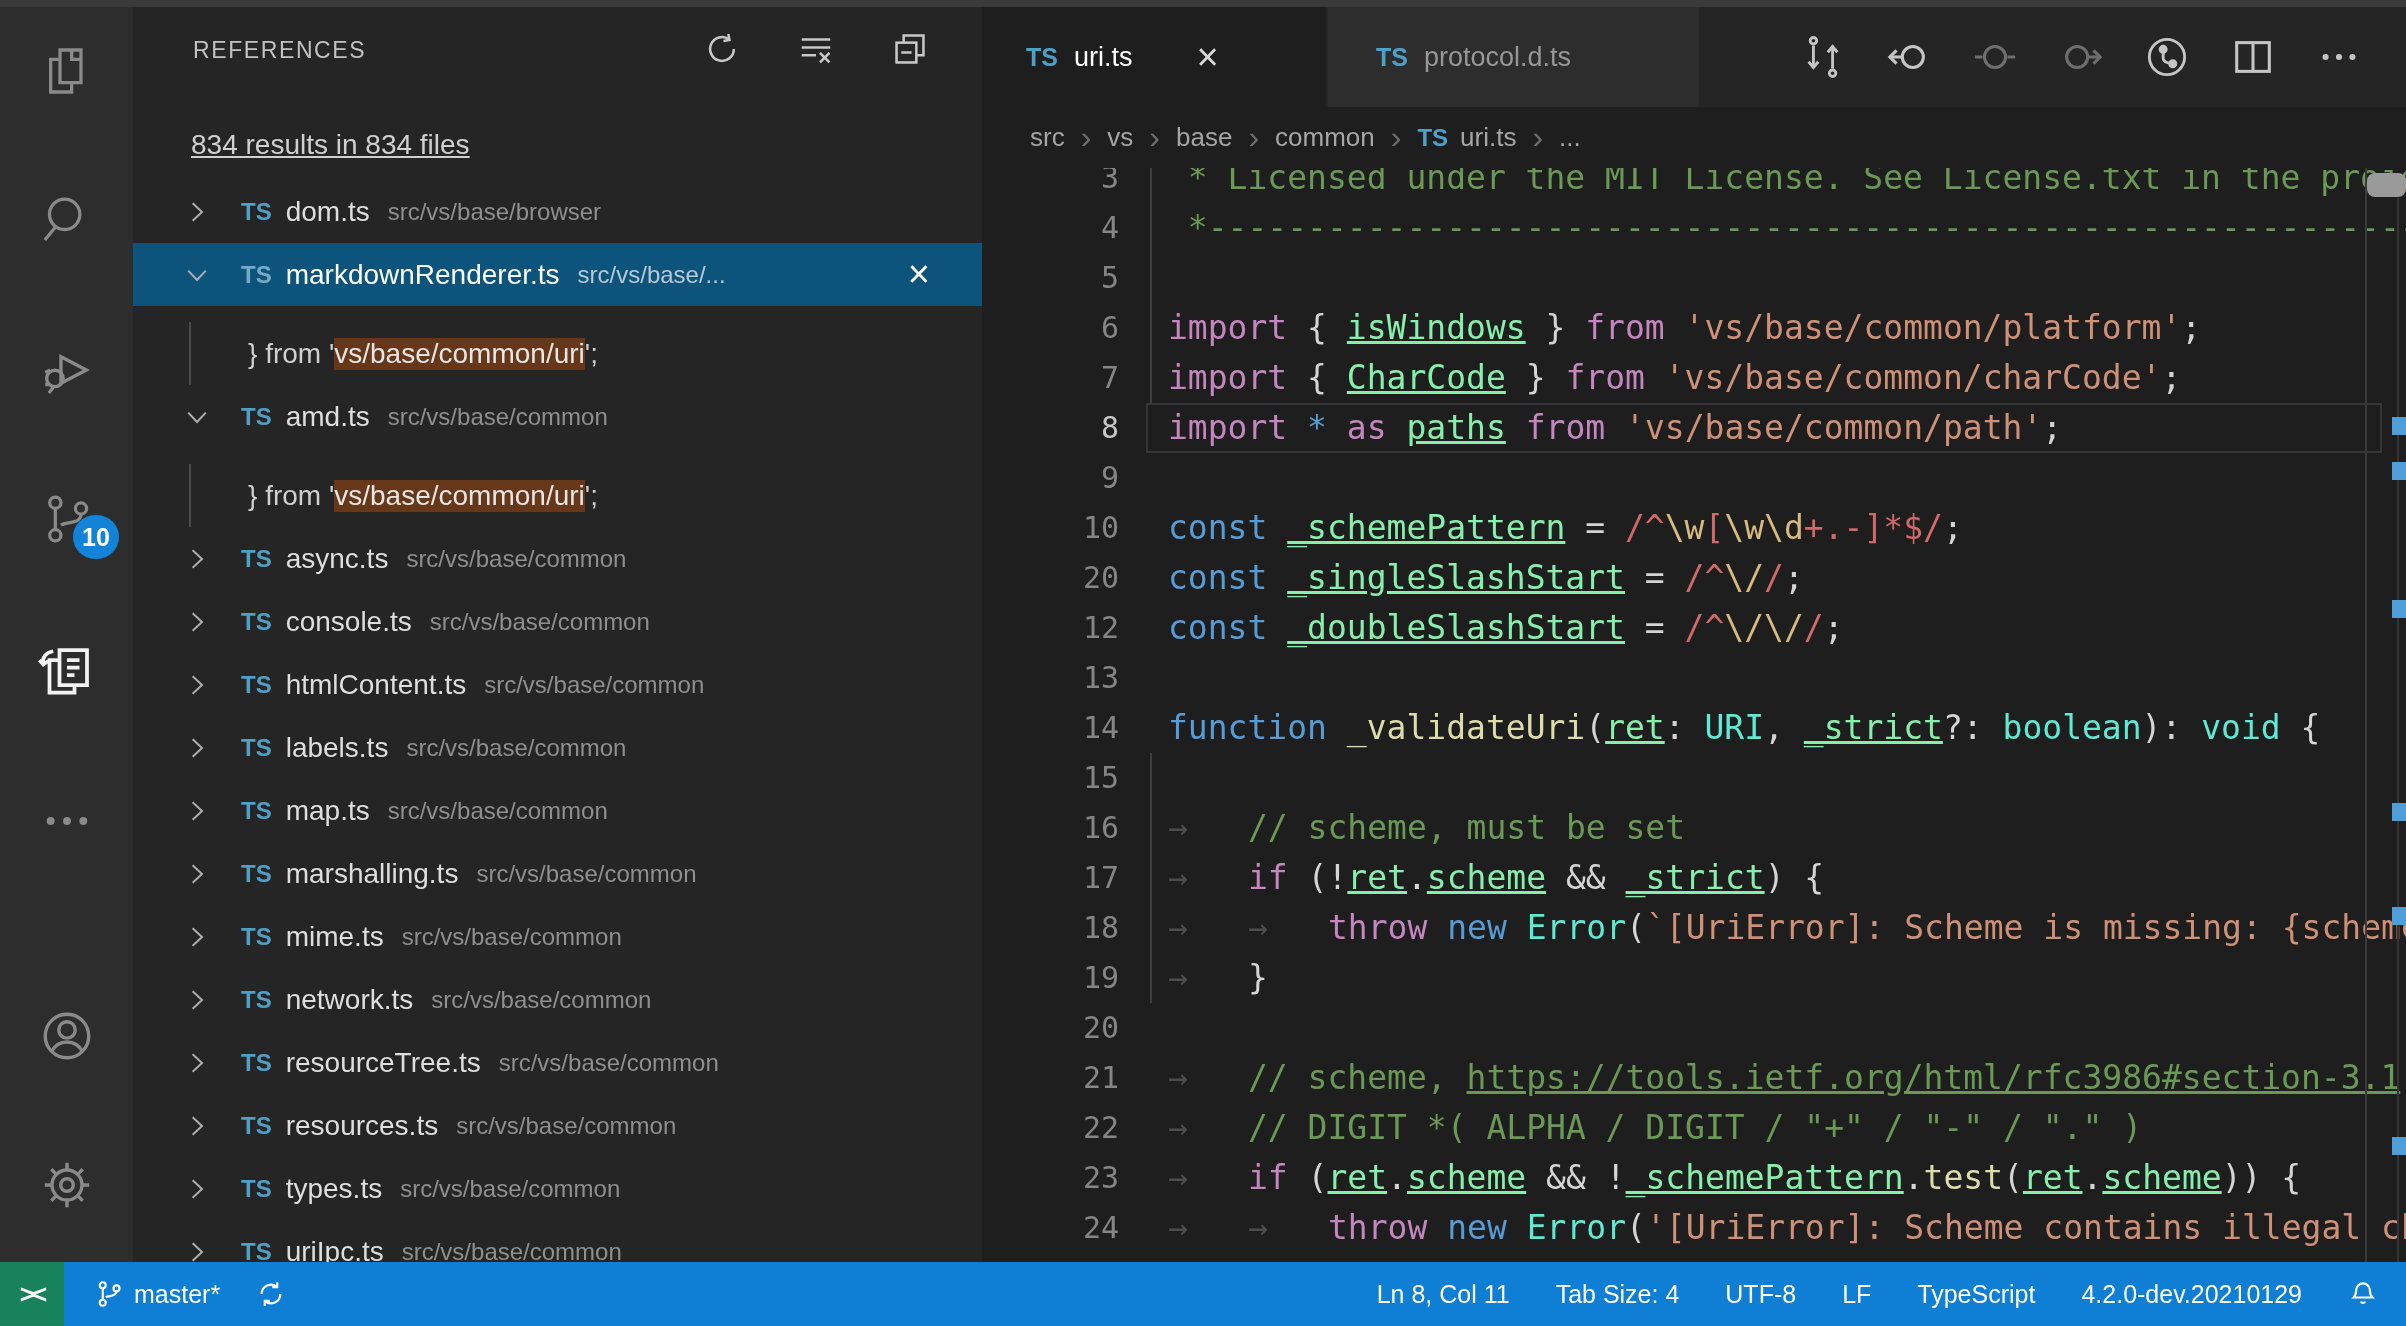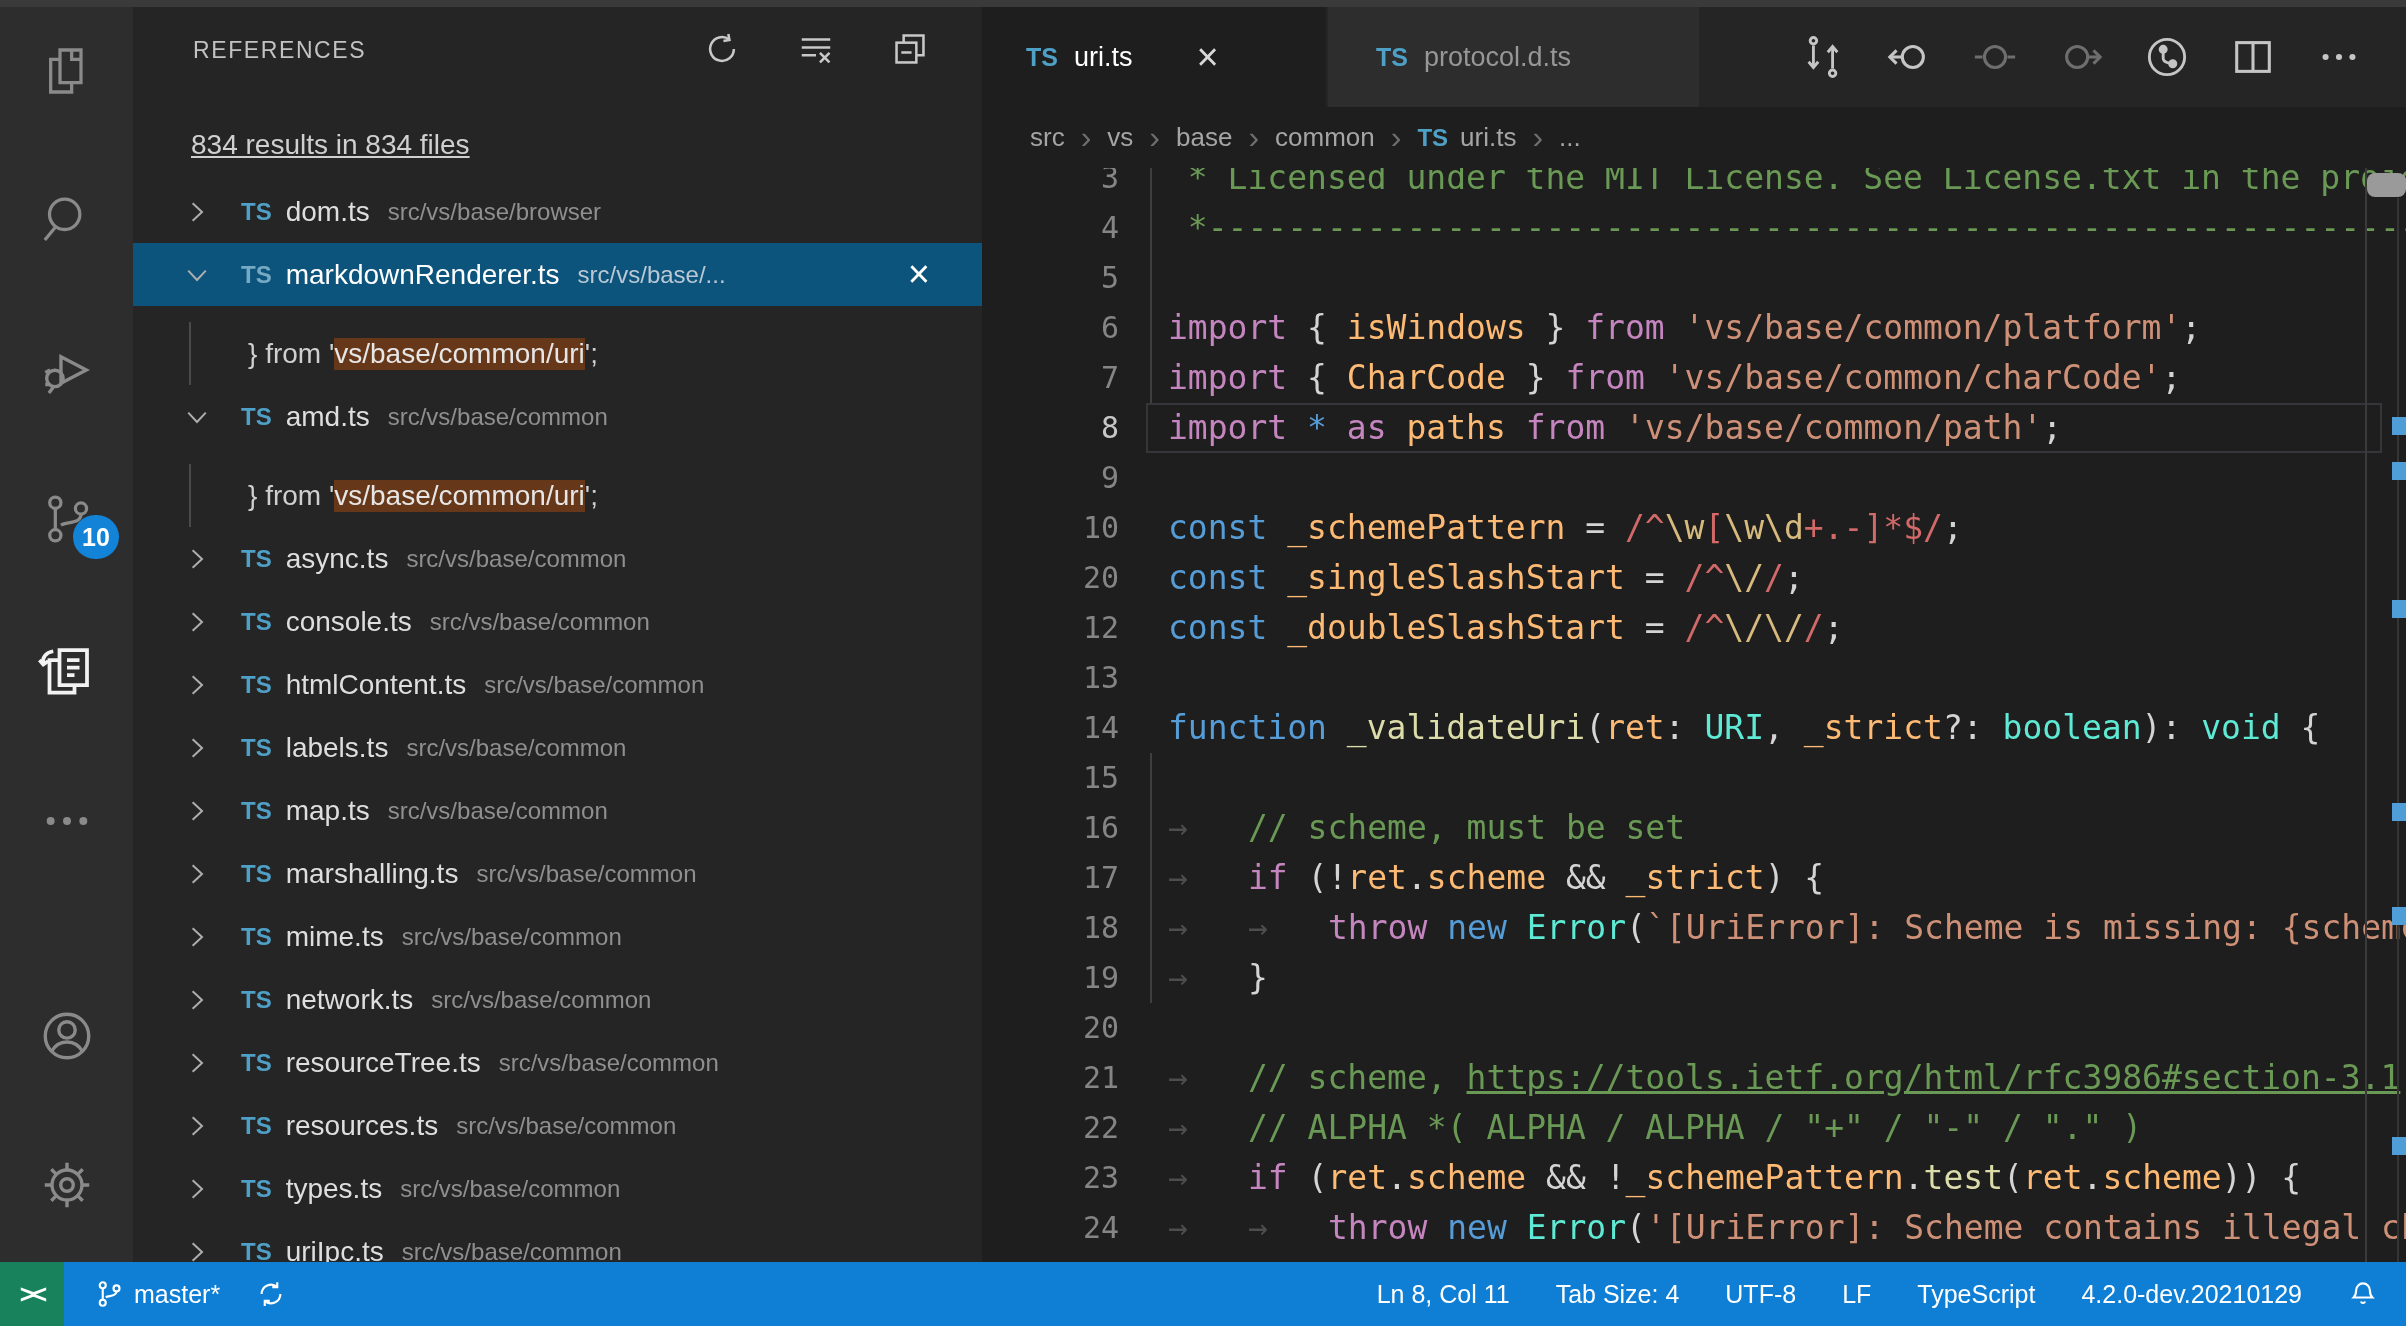--- a/index.html
+++ b/index.html
@@ -54,21 +54,21 @@
   .breadcrumbs .sep{color:#6e6e6e;font-size:32px;margin:0 16px;}
   .breadcrumbs .tsicon{font-size:24px;font-weight:bold;color:#4fa0c6;margin-right:12px;}
 
   .code{position:absolute;top:161px;left:0;right:0;bottom:0;overflow:hidden;}
   .codelines{position:absolute;top:-15px;left:0;right:0;}
   .cl{height:50px;line-height:50px;display:flex;white-space:pre;font-family:"DejaVu Sans Mono",monospace;font-size:33px;}
   .cl .ln{width:137px;flex:none;text-align:right;color:#858585;font-size:30px;}
   .cl .lt{margin-left:49px;flex:none;}
   .cl.cur .ln{color:#c6c6c6;}
   .tk-com{color:#6a9955;} .tk-lnk{color:#6a9955;text-decoration:underline;cursor:pointer;}
-  .tk-ctrl{color:#c586c0;} .tk-kw{color:#569cd6;} .tk-var{color:#fdba74;}
+  .tk-ctrl{color:#c586c0;} .tk-kw{color:#569cd6;} .tk-var{color:#86efac;text-decoration:underline;}
   .tk-str{color:#ce9178;} .tk-fn{color:#dcdcaa;} .tk-typ{color:#5eead4;}
   .tk-re{color:#d16969;} .tk-esc{color:#d7ba7d;} .tk-pun{color:#d4d4d4;}
   .tk-tab{display:inline-block;width:80px;color:#4d4d4d;}
   .guide{position:absolute;width:2px;background:#3f3f3f;}
   .curbox{position:absolute;left:164px;right:24px;top:235px;height:50px;border:2px solid #35353a;box-sizing:border-box;pointer-events:none;}
   .ruler{position:absolute;left:1383px;top:0;bottom:0;width:2px;background:#3a3a3a;}
   .sb-trackline{position:absolute;right:7px;width:2px;top:30px;bottom:0;background:#343434;}
   .vthumb{position:absolute;right:0;width:39px;top:5px;height:24px;background:#9a9a9a;border-radius:8px;cursor:pointer;}
   .ovr{position:absolute;right:0;width:14px;height:18px;background:#4f9ed8;}
 
@@ -433,21 +433,21 @@
           <div class="cl"><div class="ln">12</div><div class="lt"><span class="tk-kw">const</span><span class="tk-pun"> </span><span class="tk-var">_doubleSlashStart</span><span class="tk-pun"> = </span><span class="tk-re">/^</span><span class="tk-esc">\/\/</span><span class="tk-re">/</span><span class="tk-pun">;</span></div></div>
           <div class="cl"><div class="ln">13</div><div class="lt"></div></div>
           <div class="cl"><div class="ln">14</div><div class="lt"><span class="tk-kw">function</span><span class="tk-pun"> </span><span class="tk-fn">_validateUri</span><span class="tk-pun">(</span><span class="tk-var">ret</span><span class="tk-pun">: </span><span class="tk-typ">URI</span><span class="tk-pun">, </span><span class="tk-var">_strict</span><span class="tk-pun">?: </span><span class="tk-typ">boolean</span><span class="tk-pun">): </span><span class="tk-typ">void</span><span class="tk-pun"> {</span></div></div>
           <div class="cl"><div class="ln">15</div><div class="lt"></div></div>
           <div class="cl"><div class="ln">16</div><div class="lt"><span class="tk-tab">→</span><span class="tk-com">// scheme, must be set</span></div></div>
           <div class="cl"><div class="ln">17</div><div class="lt"><span class="tk-tab">→</span><span class="tk-ctrl">if</span><span class="tk-pun"> (!</span><span class="tk-var">ret</span><span class="tk-pun">.</span><span class="tk-var">scheme</span><span class="tk-pun"> &amp;&amp; </span><span class="tk-var">_strict</span><span class="tk-pun">) {</span></div></div>
           <div class="cl"><div class="ln">18</div><div class="lt"><span class="tk-tab">→</span><span class="tk-tab">→</span><span class="tk-ctrl">throw</span><span class="tk-pun"> </span><span class="tk-kw">new</span><span class="tk-pun"> </span><span class="tk-typ">Error</span><span class="tk-pun">(</span><span class="tk-str">`[UriError]: Scheme is missing: {scheme: "${ret.scheme}", authority: "${ret.authority}"}`</span></div></div>
           <div class="cl"><div class="ln">19</div><div class="lt"><span class="tk-tab">→</span><span class="tk-pun">}</span></div></div>
           <div class="cl"><div class="ln">20</div><div class="lt"></div></div>
           <div class="cl"><div class="ln">21</div><div class="lt"><span class="tk-tab">→</span><span class="tk-com">// scheme, </span><span class="tk-lnk">https://tools.ietf.org/html/rfc3986#section-3.1</span></div></div>
-          <div class="cl"><div class="ln">22</div><div class="lt"><span class="tk-tab">→</span><span class="tk-com">// ALPHA *( ALPHA / ALPHA / "+" / "-" / "." )</span></div></div>
+          <div class="cl"><div class="ln">22</div><div class="lt"><span class="tk-tab">→</span><span class="tk-com">// DIGIT *( ALPHA / DIGIT / "+" / "-" / "." )</span></div></div>
           <div class="cl"><div class="ln">23</div><div class="lt"><span class="tk-tab">→</span><span class="tk-ctrl">if</span><span class="tk-pun"> (</span><span class="tk-var">ret</span><span class="tk-pun">.</span><span class="tk-var">scheme</span><span class="tk-pun"> &amp;&amp; !</span><span class="tk-var">_schemePattern</span><span class="tk-pun">.</span><span class="tk-fn">test</span><span class="tk-pun">(</span><span class="tk-var">ret</span><span class="tk-pun">.</span><span class="tk-var">scheme</span><span class="tk-pun">)) {</span></div></div>
           <div class="cl"><div class="ln">24</div><div class="lt"><span class="tk-tab">→</span><span class="tk-tab">→</span><span class="tk-ctrl">throw</span><span class="tk-pun"> </span><span class="tk-kw">new</span><span class="tk-pun"> </span><span class="tk-typ">Error</span><span class="tk-pun">(</span><span class="tk-str">'[UriError]: Scheme contains illegal characters.'</span></div></div>
         </div>
       <div class="curbox"></div>
       <div class="ruler"></div>
       <div class="sb-trackline"></div>
       <div class="vthumb"></div>
       <div>
           <div class="ovr" style="top: 249px;"></div>
           <div class="ovr" style="top: 294px;"></div>

